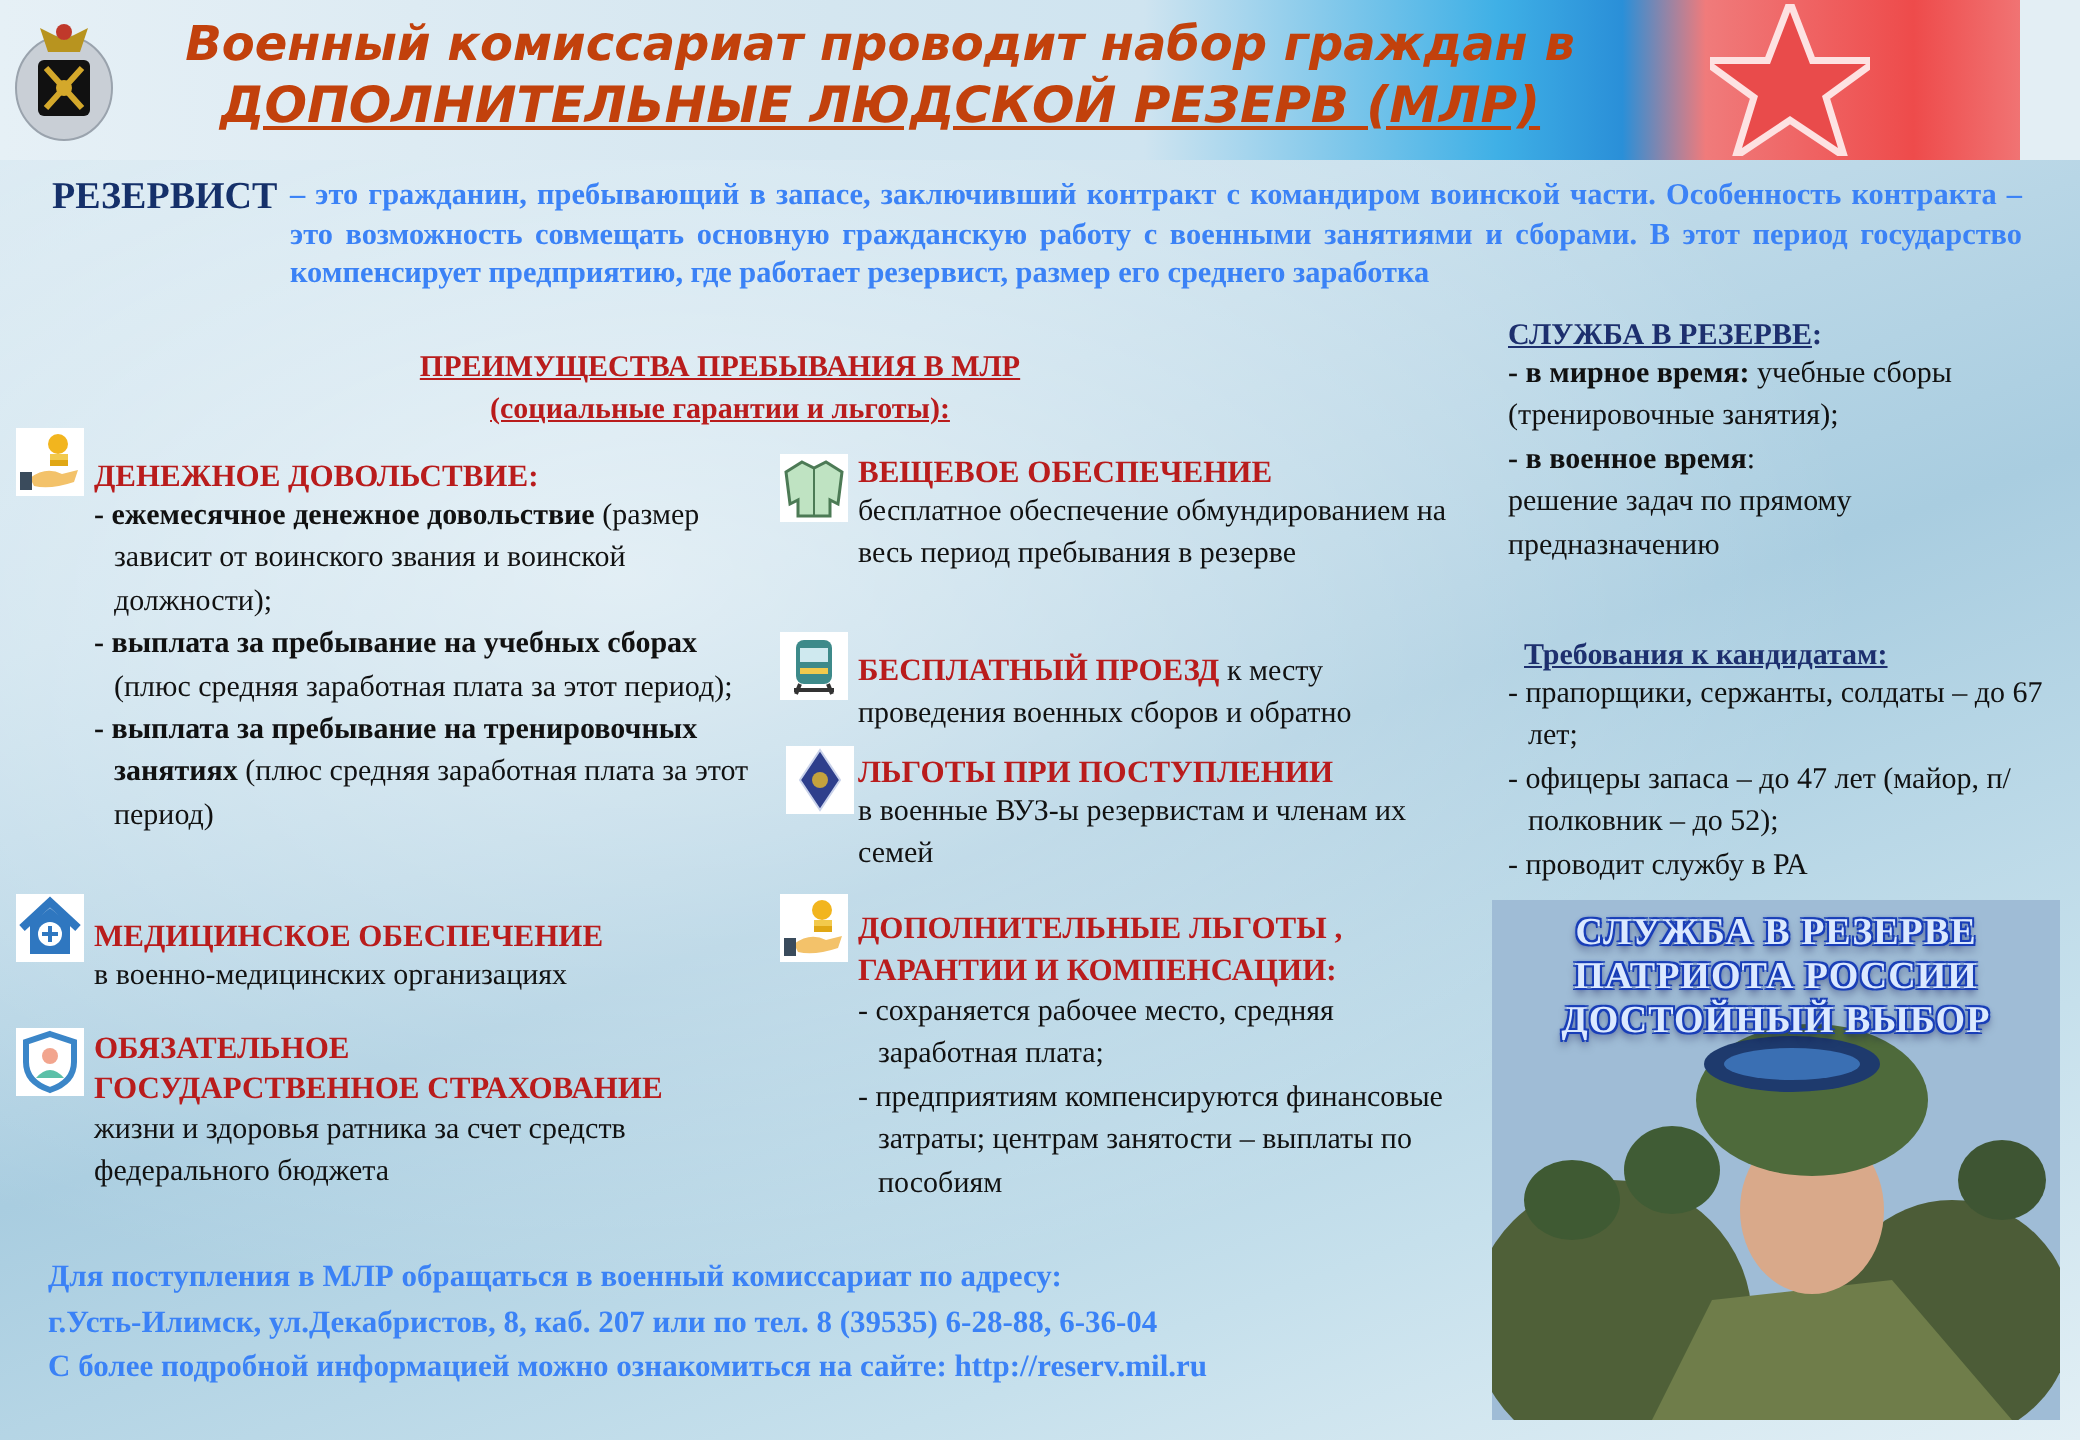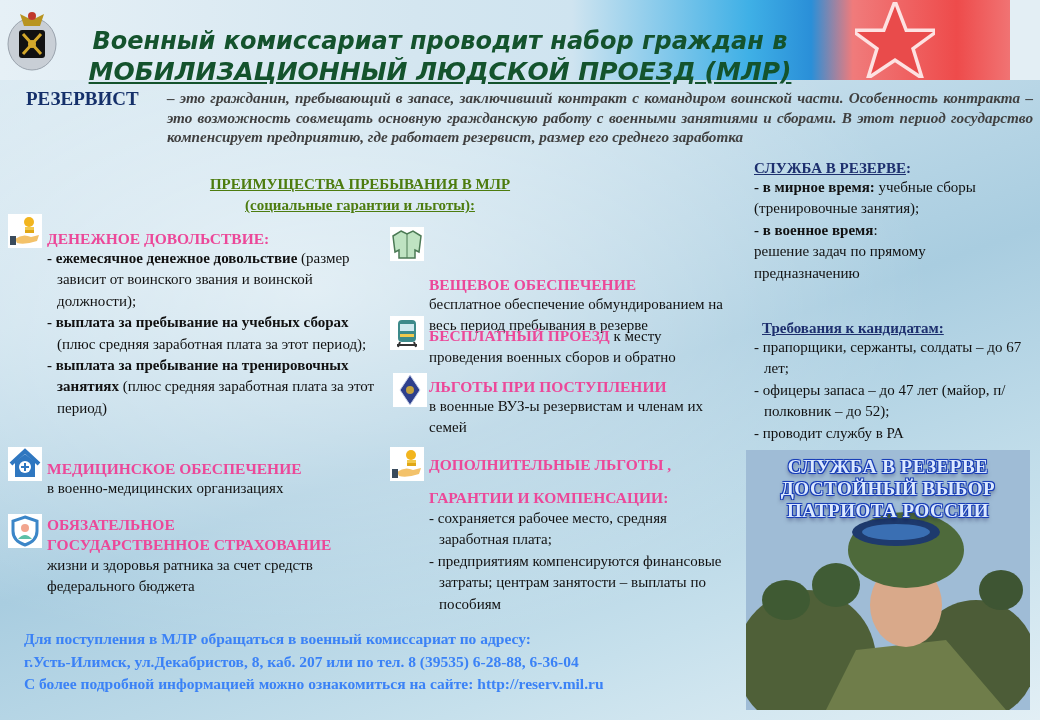--- a/index.html
+++ b/index.html
@@ -21,47 +21,47 @@
   }
   .header-band::after {
     content: ""; position: absolute; left: 1010px; top: 0; width: 30px; height: 80px;
     background: #e3eef4;
   }
   .emblem {
     left: 6px; top: 6px; width: 52px; height: 66px;
   }
   .title-1, .title-2 {
     font-family: "DejaVu Sans", sans-serif;
-    font-style: italic; font-weight: bold; color: #14532d;
-    text-align: center; left: 60px; width: 760px; margin-top: 19px;
+    font-style: italic; font-weight: bold; color: #c2410c;
+    text-align: center; left: 60px; width: 760px;
   }
   .title-1 { top: 8px; font-size: 24px; }
   .title-2 { top: 38px; font-size: 25px; text-decoration: underline; }
   .star { left: 855px; top: 2px; width: 80px; height: 76px; }
 
   
   .reservist-term {
     left: 26px; top: 88px; font-size: 19px; font-weight: bold; color: #15306a;
   }
   .reservist-def {
-    left: 167px; top: 88px; width: 866px; font-size: 15.2px; font-style: italic; font-weight: bold;
-    line-height: 19.6px; text-align: justify; color: #404040;
+    left: 145px; top: 88px; width: 866px; font-size: 15.2px; font-weight: bold;
+    line-height: 19.6px; text-align: justify; color: #3b82f6;
   }
 
   
   .adv-heading {
     left: 150px; top: 174px; width: 420px; text-align: center;
-    font-size: 15px; font-weight: bold; color: #4d7c0f; line-height: 21px;
+    font-size: 15px; font-weight: bold; color: #b91c1c; line-height: 21px;
   }
   .adv-heading span { text-decoration: underline; }
 
   .icon-box {
     width: 34px; height: 34px; background: #fff; display: flex; align-items: center; justify-content: center;
   }
-  .red-title { color: #ec4899; font-weight: bold; font-size: 15.5px; }
+  .red-title { color: #b91c1c; font-weight: bold; font-size: 15.5px; }
   .body-text { font-size: 15px; line-height: 21.4px; color: #111; }
   .bold { font-weight: bold; }
   .blk { position: absolute; }
   .bullet { padding-left: 10px; text-indent: -10px; }
 
   
   .service-title { color: #1d2f6e; font-weight: bold; text-decoration: underline; font-size: 15px; }
   .req-title { color: #1d2f6e; font-weight: bold; text-decoration: underline; font-size: 15px; }
 
   .poster {
@@ -89,21 +89,21 @@
     <ellipse cx="26" cy="38" rx="24" ry="26" fill="#c9cfd6" stroke="#9aa3ad"></ellipse>
     <path d="M14 8 L26 14 L38 8 L34 20 L18 20 Z" fill="#b8941f"></path>
     <circle cx="26" cy="10" r="4" fill="#c0392b"></circle>
     <rect x="13" y="24" width="26" height="28" rx="3" fill="#111"></rect>
     <path d="M17 48 L35 28 M17 28 L35 48" stroke="#d4a82b" stroke-width="3"></path>
     <circle cx="26" cy="38" r="4" fill="#d4a82b"></circle>
   </svg>
 </div>
 
 <div class="abs title-1">Военный комиссариат проводит набор граждан в</div>
-<div class="abs title-2">МОБИЛИЗАЦИОННЫЙ ЛЮДСКОЙ ПРОЕЗД  (МЛР)</div>
+<div class="abs title-2">ДОПОЛНИТЕЛЬНЫЕ ЛЮДСКОЙ РЕЗЕРВ  (МЛР)</div>
 
 <div class="abs star">
   <svg width="80" height="76" viewBox="0 0 80 76">
     <path d="M40 4 L50 30 L78 30 L56 46 L64 72 L40 56 L16 72 L24 46 L2 30 L30 30 Z" fill="none" stroke="#fde2e2" stroke-width="7" stroke-linejoin="miter"></path>
     <path d="M40 4 L50 30 L78 30 L56 46 L64 72 L40 56 L16 72 L24 46 L2 30 L30 30 Z" fill="#e94b4b"></path>
   </svg>
 </div>
 
 <div class="abs reservist-term">РЕЗЕРВИСТ</div>
 <div class="abs reservist-def">– это гражданин, пребывающий в запасе, заключивший контракт с командиром воинской части. Особенность контракта – это возможность совмещать основную гражданскую работу с военными занятиями и сборами. В этот период государство компенсирует предприятию, где работает резервист, размер его среднего заработка</div>
@@ -154,21 +154,21 @@
   <div class="red-title" style="line-height:20px;">ГОСУДАРСТВЕННОЕ СТРАХОВАНИЕ</div>
   <div class="body-text">жизни и здоровья ратника за счет средств федерального бюджета</div>
 </div>
 
 <div class="blk icon-box" style="left:390px;top:227px;">
   <svg width="32" height="32" viewBox="0 0 32 32">
     <path d="M10 3 L16 6 L22 3 L30 8 L28 24 L24 22 L24 30 L8 30 L8 22 L4 24 L2 8 Z" fill="#bfe3c2" stroke="#4c7a55" stroke-width="1.5"></path>
     <path d="M16 6 L16 30" stroke="#4c7a55" stroke-width="1"></path>
   </svg>
 </div>
-<div class="blk" style="left:429px;top:228px;width:310px;margin-top:48px;">
+<div class="blk" style="left:429px;top:228px;width:310px;">
   <div class="red-title">ВЕЩЕВОЕ ОБЕСПЕЧЕНИЕ</div>
   <div class="body-text">бесплатное обеспечение обмундированием на весь период пребывания в резерве</div>
 </div>
 
 <div class="blk icon-box" style="left:390px;top:316px;">
   <svg width="32" height="32" viewBox="0 0 32 32">
     <rect x="7" y="3" width="18" height="22" rx="4" fill="#3d8a8a"></rect>
     <rect x="9" y="7" width="14" height="7" fill="#cfe9ef"></rect>
     <rect x="9" y="17" width="14" height="3" fill="#f2c94c"></rect>
     <path d="M6 28 L26 28 M9 25 L7 30 M23 25 L25 30" stroke="#333" stroke-width="2"></path>
@@ -194,21 +194,21 @@
   <svg width="32" height="32" viewBox="0 0 32 32">
     <circle cx="20" cy="7" r="5" fill="#f2b51e"></circle>
     <rect x="16" y="12" width="9" height="3" fill="#f2c94c"></rect>
     <rect x="16" y="15" width="9" height="3" fill="#e0a715"></rect>
     <path d="M6 24 Q14 18 22 22 L30 20 L28 26 Q16 30 8 28 Z" fill="#f3c26a"></path>
     <rect x="1" y="21" width="6" height="9" fill="#3a4b5c"></rect>
   </svg>
 </div>
 <div class="blk" style="left:429px;top:454px;width:310px;">
   <div class="red-title" style="line-height:21px;">ДОПОЛНИТЕЛЬНЫЕ ЛЬГОТЫ ,</div>
-  <div class="red-title" style="line-height:21px;margin-top:12px;">ГАРАНТИИ И КОМПЕНСАЦИИ:</div>
+  <div class="red-title" style="line-height:21px;">ГАРАНТИИ И КОМПЕНСАЦИИ:</div>
   <div class="body-text bullet">- сохраняется рабочее место, средняя заработная плата;</div>
   <div class="body-text bullet">- предприятиям компенсируются финансовые затраты; центрам занятости – выплаты по пособиям</div>
 </div>
 
 <div class="blk" style="left:754px;top:160px;width:276px;">
   <div style="font-size:15px;font-weight:bold;color:#1d2f6e;"><span class="service-title">СЛУЖБА В РЕЗЕРВЕ</span><span>:</span></div>
   <div class="body-text"><span class="bold">- в мирное время:</span><span> учебные сборы (тренировочные занятия);</span></div>
   <div class="body-text"><span class="bold">- в военное время</span><span>:</span></div>
   <div class="body-text">решение задач по прямому предназначению</div>
 </div>
@@ -229,22 +229,22 @@
     <ellipse cx="90" cy="135" rx="24" ry="22" fill="#405c35"></ellipse>
     <ellipse cx="255" cy="140" rx="22" ry="20" fill="#3e5533"></ellipse>
     <path d="M80 260 L110 200 L200 190 L260 260 Z" fill="#6f7d4a"></path>
     <ellipse cx="160" cy="155" rx="36" ry="42" fill="#d9a98a"></ellipse>
     <ellipse cx="160" cy="100" rx="58" ry="38" fill="#4e6a3b"></ellipse>
     <ellipse cx="150" cy="82" rx="44" ry="14" fill="#1e3a6d"></ellipse>
     <ellipse cx="150" cy="82" rx="34" ry="8" fill="#3a6fb3"></ellipse>
   </svg>
   <div class="poster-text">
     <div>СЛУЖБА В РЕЗЕРВЕ</div>
+    <div>ПАТРИОТА РОССИИ</div>
     <div>ДОСТОЙНЫЙ ВЫБОР</div>
-    <div>ПАТРИОТА РОССИИ</div>
   </div>
 </div>
 
 <div class="abs footer">
   <div>Для поступления в МЛР обращаться в военный комиссариат по адресу:</div>
   <div>г.Усть-Илимск, ул.Декабристов, 8, каб. 207 или по тел. 8 (39535) 6-28-88, 6-36-04</div>
   <div>С более подробной информацией можно ознакомиться на сайте: http://reserv.mil.ru</div>
 </div>
 
 </body></html>

